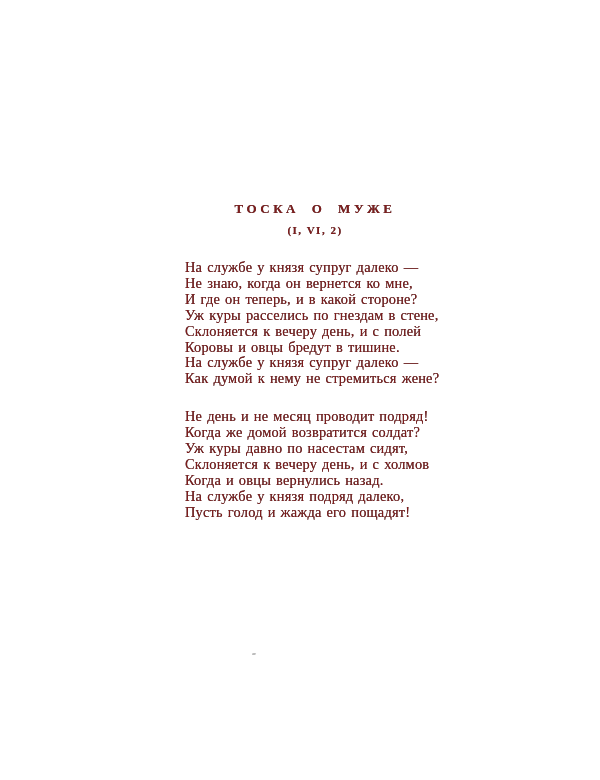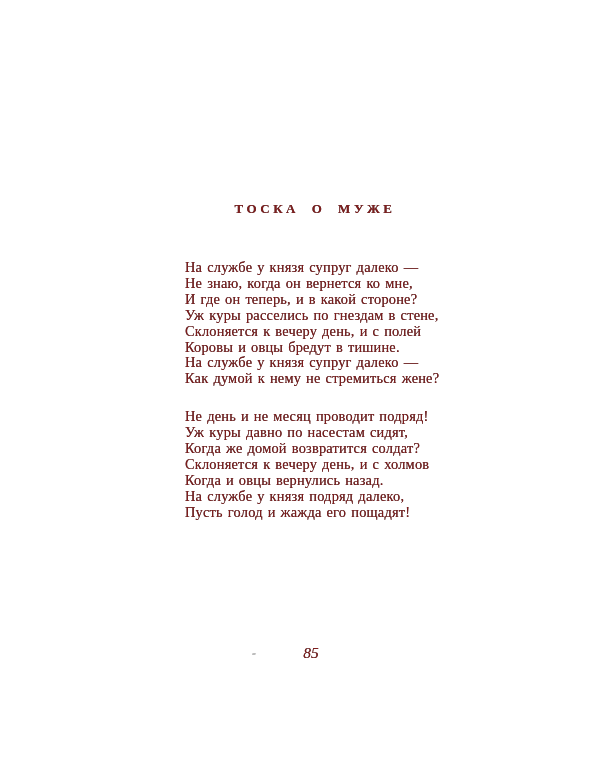--- a/index.html
+++ b/index.html
@@ -77,43 +77,43 @@
     transform: rotate(-8deg);
   }
 </style>
 </head>
 <body>
 
 <div class="page">
 
   <div class="poem-title">ТОСКА О МУЖЕ</div>
 
+  <div class="poem-subtitle">(I, VI, 2)</div>
 
   <div class="poem">
 
     <div class="stanza">
       <div class="poem-line">На службе у князя супруг далеко —</div>
       <div class="poem-line">Не знаю, когда он вернется ко мне,</div>
       <div class="poem-line">И где он теперь, и в какой стороне?</div>
       <div class="poem-line">Уж куры расселись по гнездам в стене,</div>
       <div class="poem-line">Склоняется к вечеру день, и с полей</div>
       <div class="poem-line">Коровы и овцы бредут в тишине.</div>
       <div class="poem-line">На службе у князя супруг далеко —</div>
       <div class="poem-line">Как думой к нему не стремиться жене?</div>
     </div>
 
     <div class="stanza">
       <div class="poem-line">Не день и не месяц проводит подряд!</div>
+      <div class="poem-line">Когда же домой возвратится солдат?</div>
       <div class="poem-line">Уж куры давно по насестам сидят,</div>
-      <div class="poem-line">Когда же домой возвратится солдат?</div>
       <div class="poem-line">Склоняется к вечеру день, и с холмов</div>
       <div class="poem-line">Когда и овцы вернулись назад.</div>
       <div class="poem-line">На службе у князя подряд далеко,</div>
       <div class="poem-line">Пусть голод и жажда его пощадят!</div>
     </div>
 
   </div>
 
   <div class="scan-speck"></div>
 
-  <div class="page-number">85</div>
 
 </div>
 
 </body></html>

